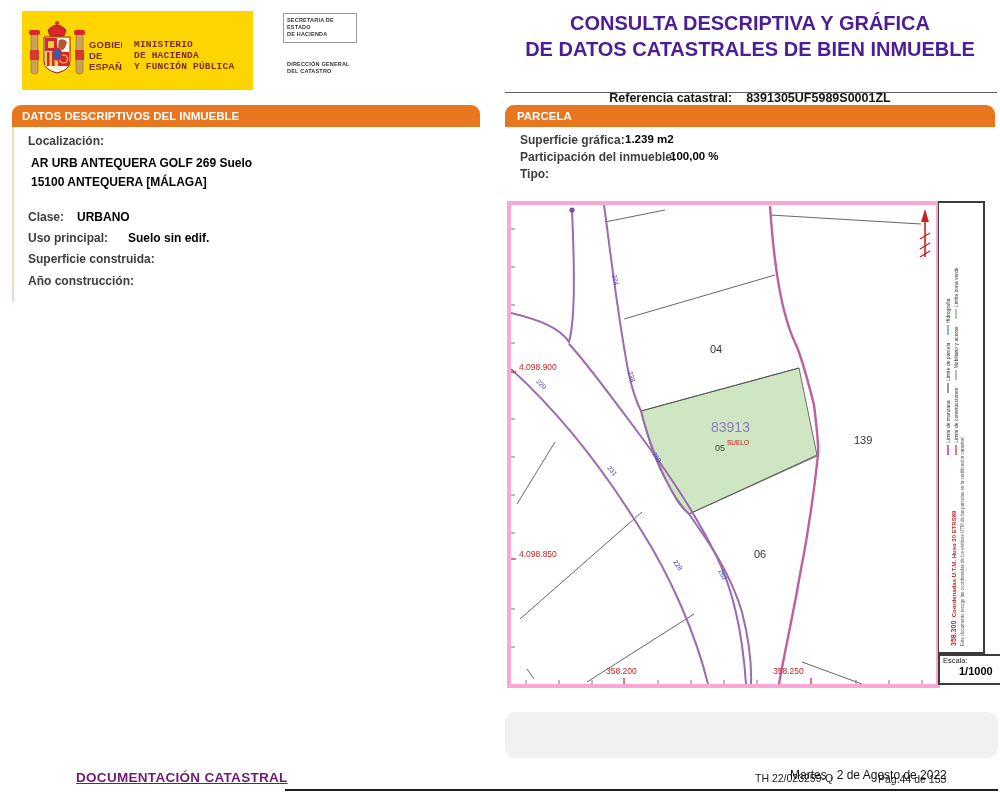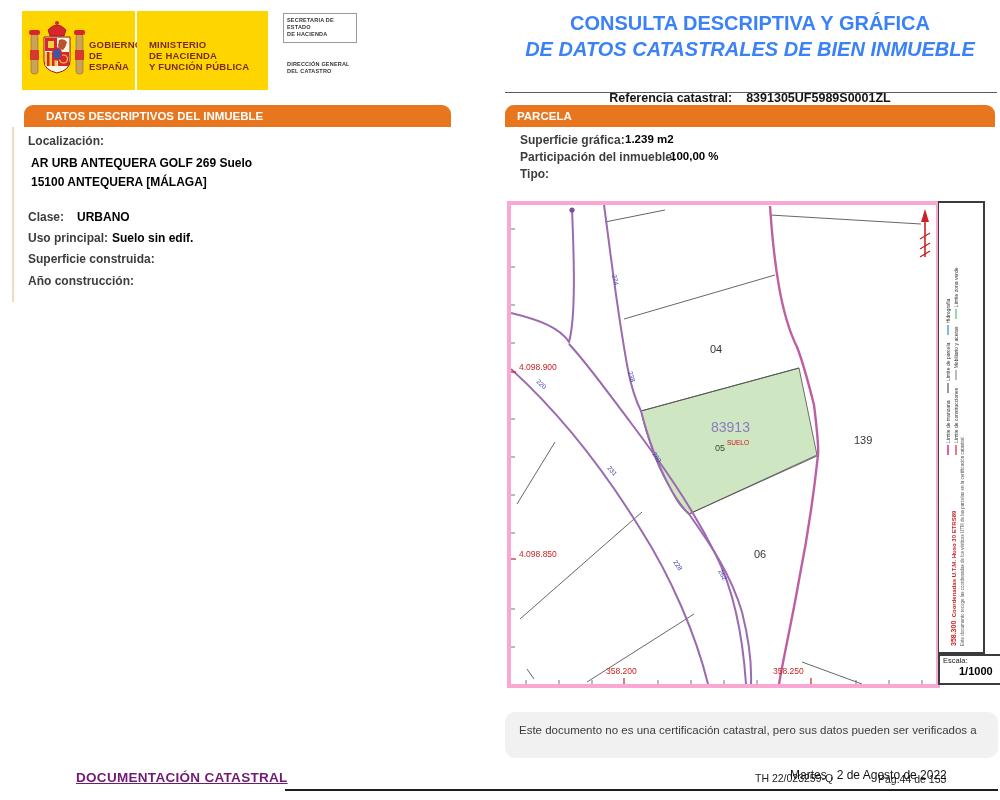--- a/index.html
+++ b/index.html
@@ -5,34 +5,34 @@
   html,body{margin:0;padding:0;}
   body{
     width:1000px;height:800px;position:relative;background:#ffffff;
     font-family:"Liberation Sans", sans-serif;color:#000;overflow:hidden;
   }
   .abs{position:absolute;}
 
   
   .ybox{background:#FFD500;position:absolute;top:11px;height:79px;}
   .ybox1{left:22px;width:113px;}
-  .ybox2{left:137px;width:131px;}
+  .ybox2{left:122px;width:131px;font-family:Liberation Mono, monospace;}
   .govtxt{position:absolute;font-weight:bold;color:#7a2b1e;font-size:9.5px;line-height:11px;letter-spacing:.2px;}
   .minibox{position:absolute;left:283px;top:13px;width:74px;height:30px;border:1px solid #9a9a9a;padding:3px 2px 0 3px;box-sizing:border-box;}
   .minitxt{font-size:5.5px;font-weight:bold;color:#333;line-height:7px;letter-spacing:.2px;}
   .dirtxt{position:absolute;left:287px;top:61px;font-size:5.5px;font-weight:bold;color:#333;line-height:7px;letter-spacing:.2px;}
-  .doc-title{position:absolute;left:505px;width:490px;text-align:center;font-weight:bold;color:#3b82f6;}
+  .doc-title{position:absolute;left:505px;width:490px;text-align:center;font-weight:bold;color:#4c1d95;}
   .title1{top:12px;font-size:20px;}
-  .title2{top:38px;font-size:20px;font-style:italic;}
+  .title2{top:38px;font-size:20px;}
   .refrow{position:absolute;top:71px;left:505px;width:490px;text-align:center;font-size:12.5px;font-weight:bold;color:#141414;margin-top:20px;}
   .hdrline{position:absolute;left:505px;top:92px;width:492px;height:0;border-top:1.5px solid #5a5a5a;}
 
   
   .obar{position:absolute;top:105px;height:22px;background:#E8761E;border-radius:9px 9px 0 0;color:#fff;font-weight:bold;font-size:11.5px;line-height:22px;}
-  .obar-left{left:24px;width:427px;padding-left:22px;box-sizing:border-box;}
+  .obar-left{left:12px;width:468px;padding-left:10px;box-sizing:border-box;}
   .obar-right{left:505px;width:490px;padding-left:12px;box-sizing:border-box;}
   .lpanel-border{position:absolute;left:12px;top:127px;width:2px;height:175px;background:#f3d9bf;}
 
   
   .lbl{font-weight:bold;color:#3d3d3d;font-size:12px;}
   .val{font-weight:bold;color:#000;font-size:12px;}
 
   
   .map-area{position:absolute;left:507px;top:201px;width:425px;height:479px;border:4px solid #f9a8d4;background:#fff;}
   .map-sidebar{position:absolute;left:938px;top:201px;width:44px;height:449px;border:2px solid #3b3b3b;border-left-width:1px;background:#fff;overflow:hidden;}
@@ -116,21 +116,21 @@
 <div class="lpanel-border"></div>
 
 <div class="abs lbl" style="left:28px;top:134px">Localización:</div>
 <div class="abs val" style="left:31px;top:156px">AR URB ANTEQUERA GOLF 269 Suelo</div>
 <div class="abs val" style="left:31px;top:175px">15100 ANTEQUERA [MÁLAGA]</div>
 
 <div class="abs lbl" style="left:28px;top:210px">Clase:</div>
 <div class="abs val" style="left:77px;top:210px">URBANO</div>
 
 <div class="abs lbl" style="left:28px;top:231px">Uso principal:</div>
-<div class="abs val" style="left:112px;top:231px">Suelo sin edif.</div>
+<div class="abs val" style="left:128px;top:231px">Suelo sin edif.</div>
 
 <div class="abs lbl" style="left:28px;top:252px">Superficie construida:</div>
 <div class="abs lbl" style="left:28px;top:274px">Año construcción:</div>
 
 <div class="obar obar-right">PARCELA</div>
 
 <div class="abs lbl" style="left:520px;top:133px">Superficie gráfica:</div>
 <div class="abs val" style="left:625px;top:133px;font-size:11.5px">1.239 m2</div>
 <div class="abs lbl" style="left:520px;top:150px">Participación del inmueble:</div>
 <div class="abs val" style="left:670px;top:150px;font-size:11.5px">100,00 %</div>
@@ -244,21 +244,20 @@
     <div class="side-note">Este documento recoge las coordenadas de los vértices UTM de las parcelas en la certificación catastral.</div>
   </div>
 </div>
 
 <div class="map-escala">
   <div class="escala-lbl">Escala:</div>
   <div class="escala-val">1/1000</div>
 </div>
 
 <div class="note-box">
-  <div>Este documento no es una certificación catastral, pero sus datos pueden ser verificados a</div>
 </div>
 
 <div class="stamp" style="left:755px;top:772px">TH 22/023259-Q</div>
 <div class="stamp" style="left:878px;top:773px">Pág.44 de 153</div>
 <div class="stamp-date" style="left:790px;top:768px">Martes , 2 de Agosto de 2022</div>
 
 <div class="doc-cat">DOCUMENTACIÓN CATASTRAL</div>
 <div class="botline"></div>
 
 </body></html>

